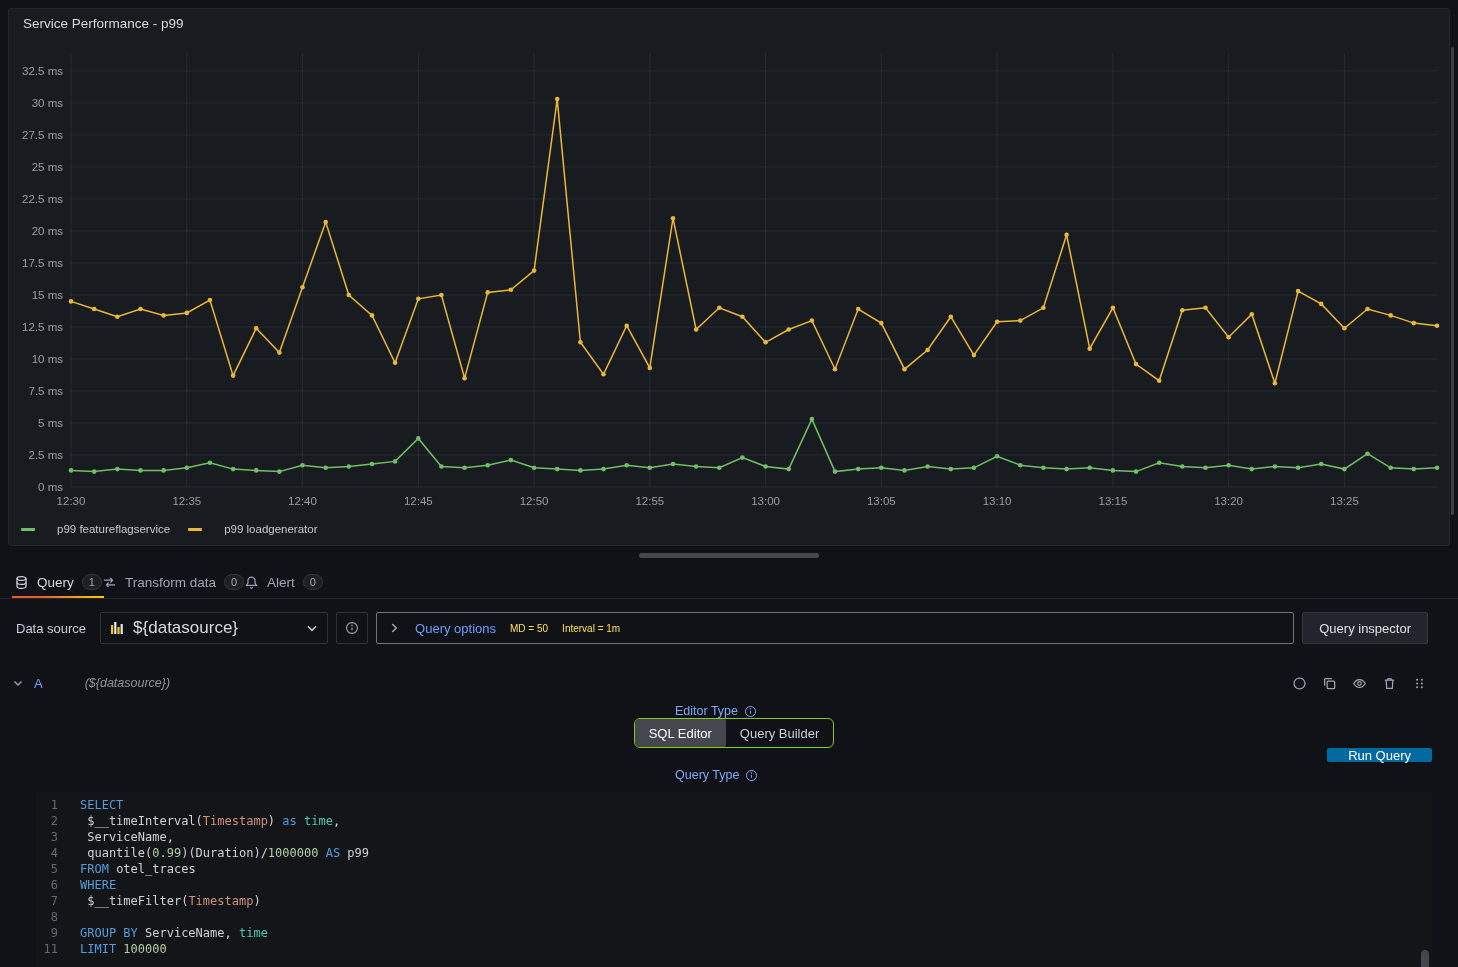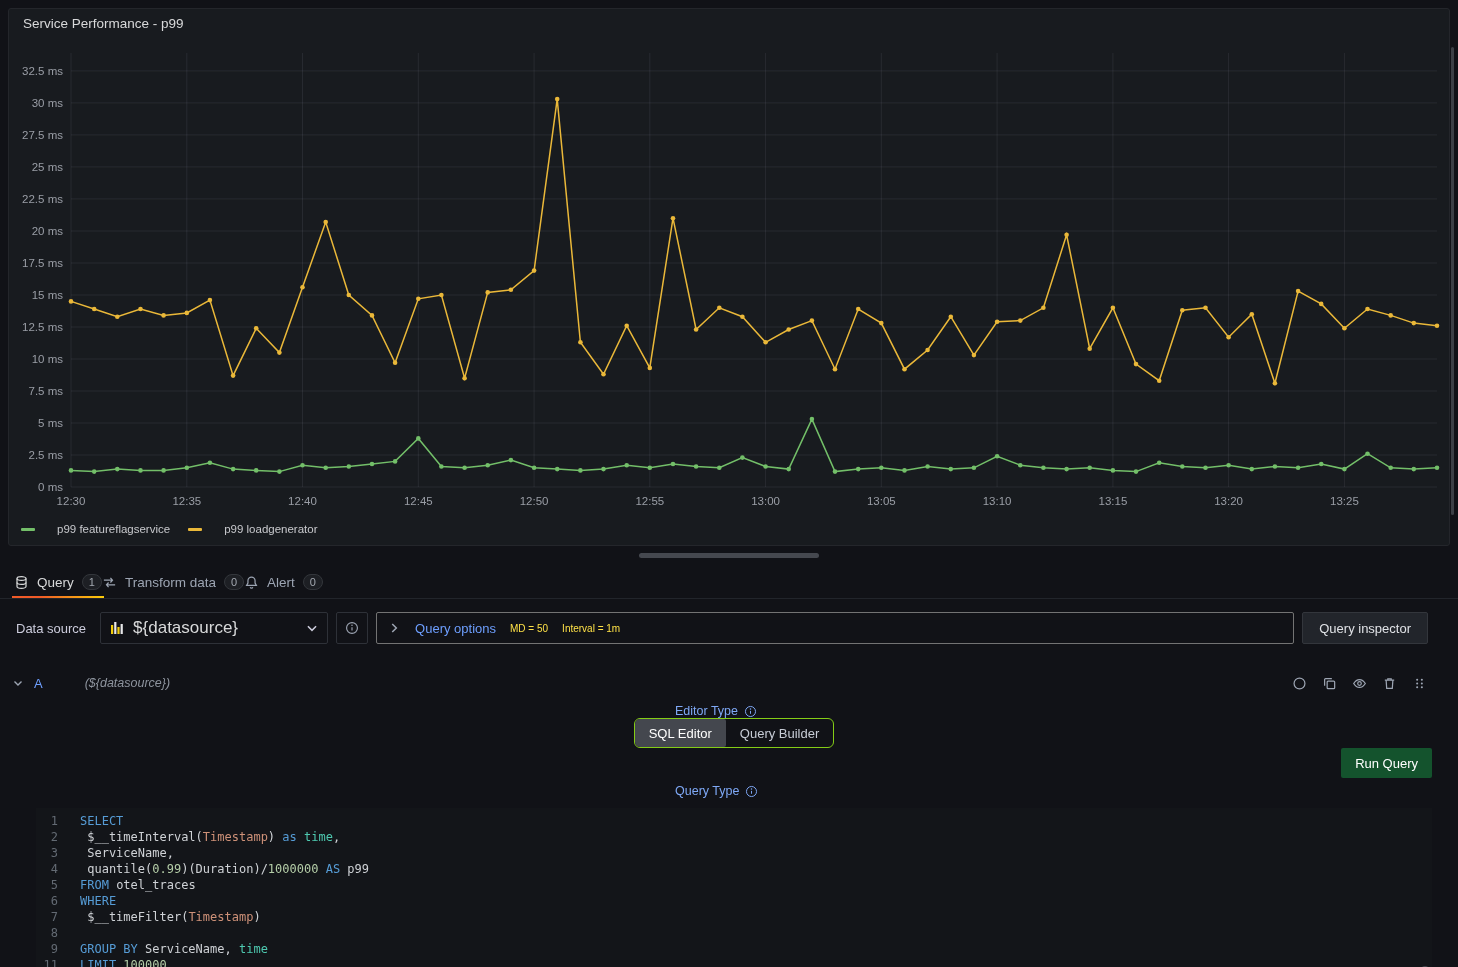--- a/index.html
+++ b/index.html
@@ -54,21 +54,21 @@
   .qactions { margin-left:auto; display:flex; gap:4px; }
   .qicon { width:26px; height:24px; display:flex; align-items:center; justify-content:center;
     background:transparent; border:none; color:#9da5b3; cursor:pointer; padding:0; }
   .qicon svg { width:15px; height:15px; stroke:currentColor; fill:none; stroke-width:1.3; }
   .frow { display:flex; align-items:center; margin:6px 26px 0 36px;flex-direction:column; }
   .flabel { width:118px; display:flex; align-items:center; gap:6px; font-size:12.5px; color:#7fa9f7; }
   .flabel svg { width:13px; height:13px; stroke:currentColor; fill:none; stroke-width:1.2; }
   .radio-group { display:inline-flex; border:1px solid #84cc16; border-radius:6px; background:#111217; height:30px; overflow:hidden; }
   .radio-opt { border:none; background:transparent; color:#c7ccd6; font-size:13px; padding:0 14px; height:100%; cursor:pointer; font-family:inherit; }
   .radio-opt.active { background:#44474e; color:#ffffff; border-radius:2px; }
-  .run-btn { margin-left:auto; height:30px; padding:0 14px; background:#14532d; color:#fff; border:none; border-radius:2px;
+  .run-btn { margin-left:auto; height:14px; padding:0 21px; background:#0369a1; color:#fff; border:none; border-radius:2px;
     font-size:13px; font-weight:500; cursor:pointer; font-family:inherit; }
   
   .code-editor { position:relative; margin:10px 26px 0 36px; background:#131519; padding:5px 0; height:186px; overflow:hidden; }
   .code-line { display:flex; height:16px; line-height:16px; font-family:"DejaVu Sans Mono", monospace; font-size:12px; }
   .ln { width:22px; text-align:right; color:#636a73; flex:none; }
   .code-text { padding-left:22px; white-space:pre; color:#cfd2d6; }
   .tok-kw { color:#569cd6; }
   .tok-type { color:#ce9178; }
   .tok-num { color:#b5cea8; }
   .tok-var { color:#4ec9b0; }

